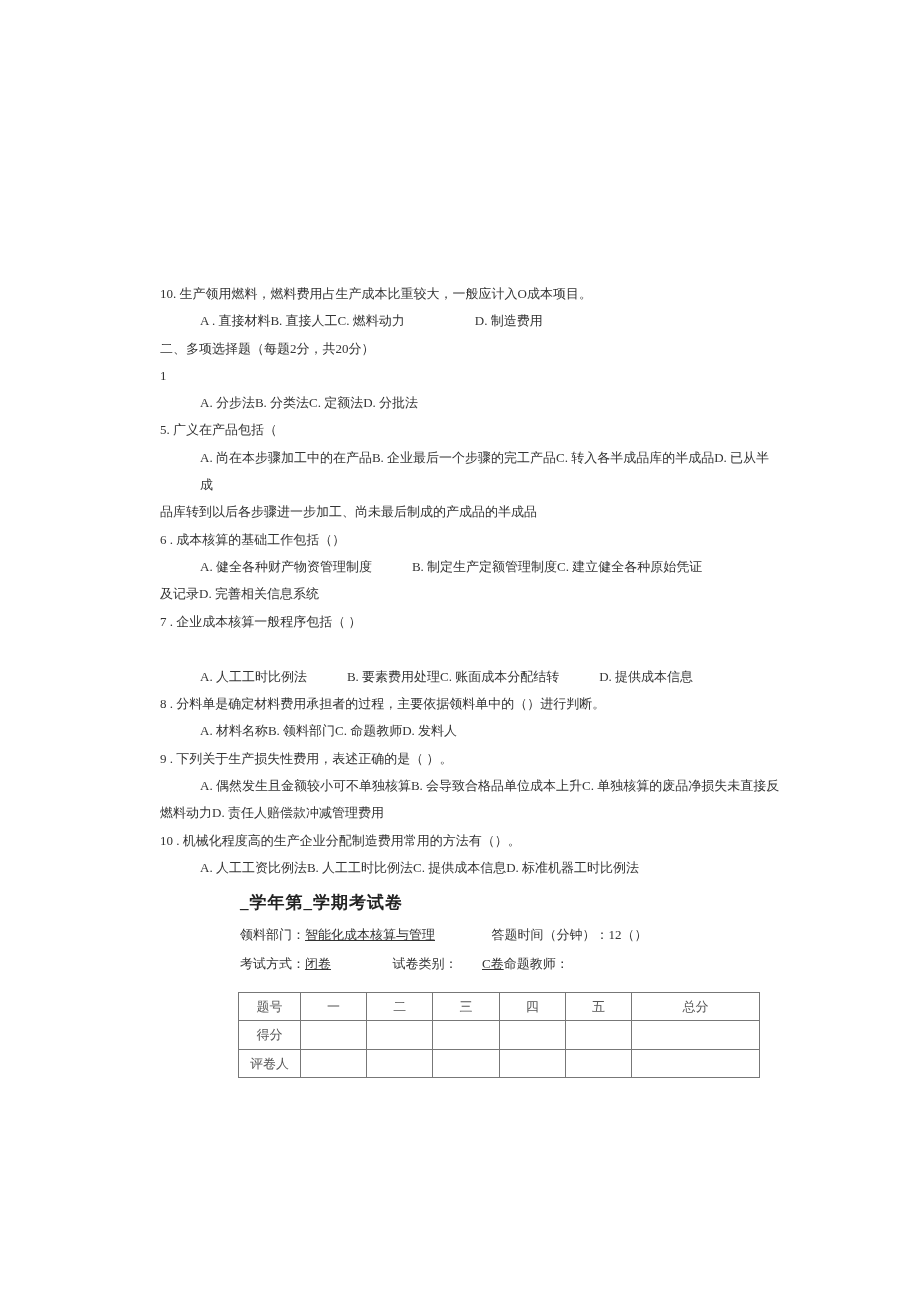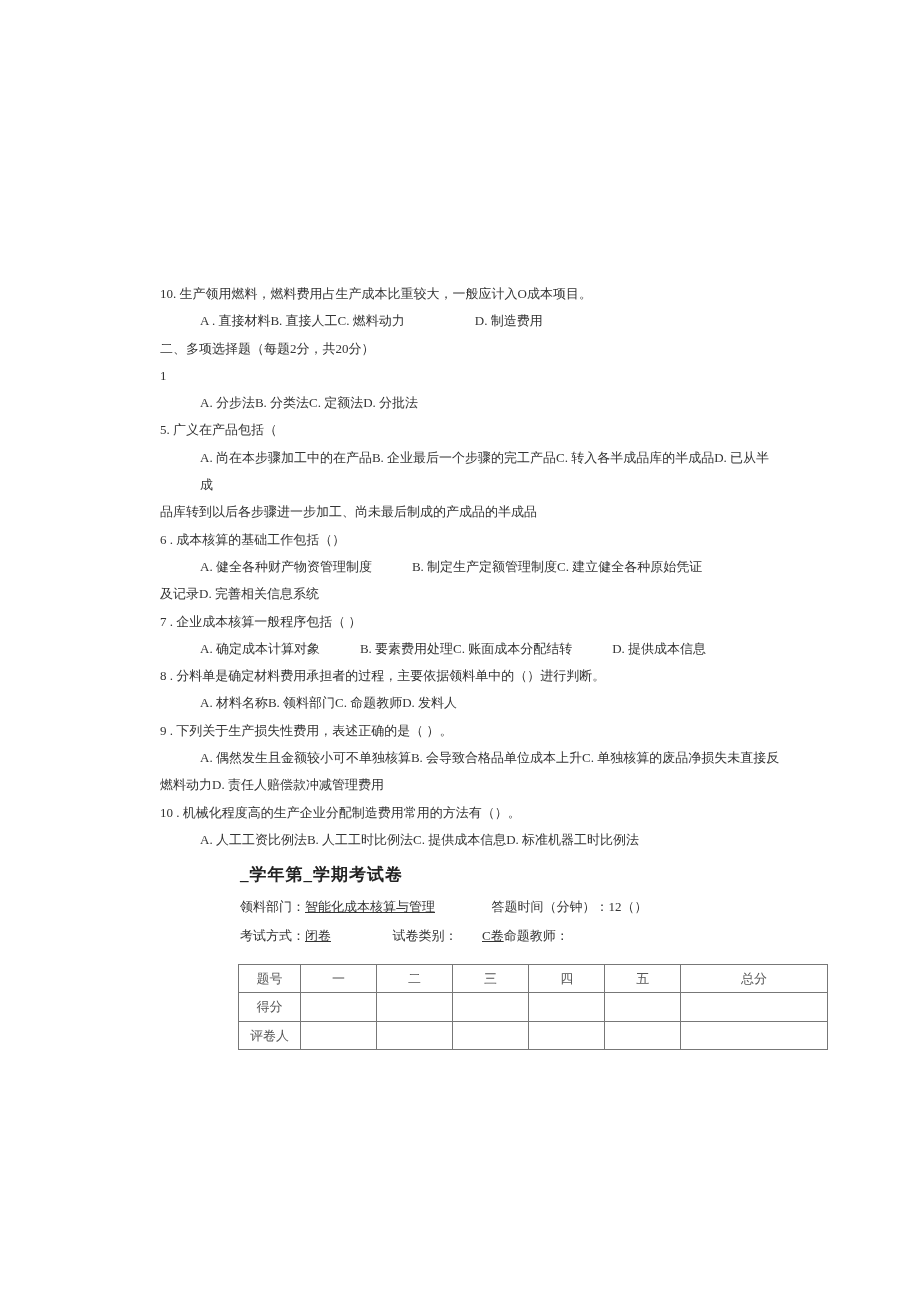--- a/index.html
+++ b/index.html
@@ -10,38 +10,38 @@
       font-family: "SimSun", serif;
       font-size: 13px;
       color: #333;
       line-height: 2.1;
       padding: 280px 140px 0 160px;
     }
     .line { display: block; }
     .indent1 { padding-left: 40px; }
     .opt-d { display: inline-block; margin-left: 70px; }
     .opt-b { display: inline-block; margin-left: 40px; }
-    .opt-d2 { display: inline-block; margin-left: 40px; }
+    .opt-d2 { display: inline-block; margin-left: 40px; margin-top: 28px; }
     .num { display: inline-block; }
     .title-block {
       margin-top: 4px;
       padding-left: 80px;
     }
     .title-text {
       font-size: 17px;
       font-weight: bold;
       color: #222;
       letter-spacing: 1px;
     }
     .sub-info { padding-left: 80px; font-size: 13px; line-height: 2.2; }
     .u { text-decoration: underline; }
     table.score {
       border-collapse: collapse;
       margin: 14px 0 0 78px;
-      width: 590px;
+      width: 522px;
     }
     table.score td {
       border: 1px solid #777;
       height: 28px;
       text-align: center;
       vertical-align: middle;
       font-size: 13px;
       color: #555;
     }
     table.score td.first { width: 62px; }
@@ -68,21 +68,21 @@
 <div class="line">品库转到以后各步骤进一步加工、尚未最后制成的产成品的半成品</div>
 
 <div class="line"><span class="num">6</span><span> . 成本核算的基础工作包括（）</span></div>
 <div class="line indent1">
   <span>A. 健全各种财产物资管理制度</span><span class="opt-b">B. 制定生产定额管理制度</span><span>C. 建立健全各种原始凭证</span>
 </div>
 <div class="line"><span>及记录</span><span>D. 完善相关信息系统</span></div>
 
 <div class="line"><span class="num">7</span><span> . 企业成本核算一般程序包括（    ）</span></div>
 <div class="line indent1">
-  <span>A. 确定成本计算对象</span><span class="opt-b">B. 要素费用处理</span><span>C. 账面成本分配结转</span><span class="opt-d2">D. 提供成本信息</span>
+  <span>A. 人工工时比例法</span><span class="opt-b">B. 要素费用处理</span><span>C. 账面成本分配结转</span><span class="opt-d2">D. 提供成本信息</span>
 </div>
 
 <div class="line"><span class="num">8</span><span> . 分料单是确定材料费用承担者的过程，主要依据领料单中的（）进行判断。</span></div>
 <div class="line indent1">
   <span>A. 材料名称</span><span>B. 领料部门</span><span>C. 命题教师</span><span>D. 发料人</span>
 </div>
 
 <div class="line"><span class="num">9</span><span> . 下列关于生产损失性费用，表述正确的是（       ）。</span></div>
 <div class="line indent1">
   <span>A. 偶然发生且金额较小可不单独核算</span><span>B. 会导致合格品单位成本上升</span><span>C. 单独核算的废品净损失未直接反</span>

